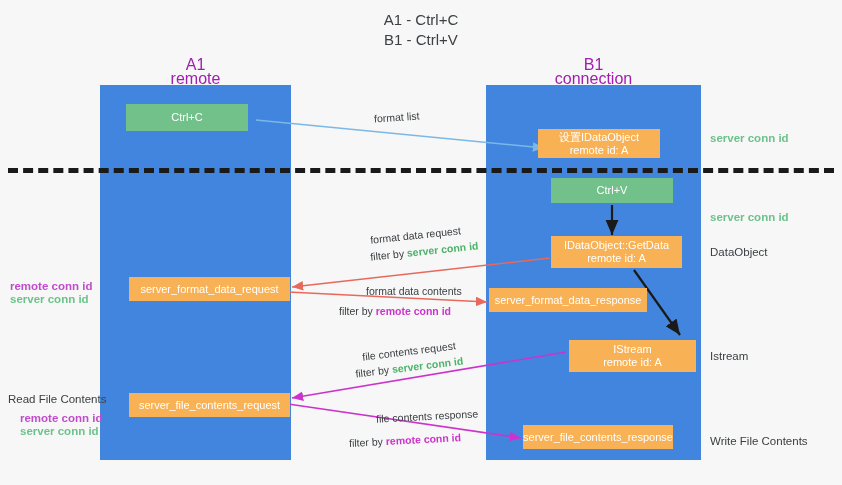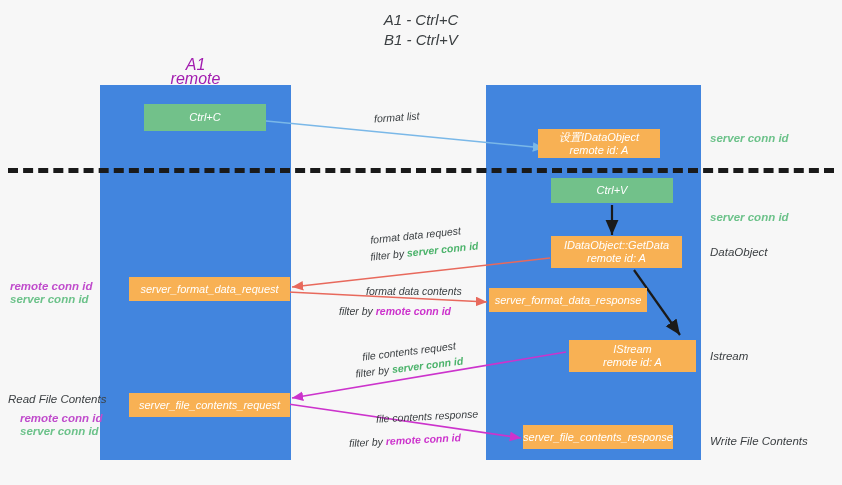--- a/index.html
+++ b/index.html
@@ -14,21 +14,20 @@
     overflow: hidden;
     font-family: "Liberation Sans", sans-serif;
     color: #3c4043;
   }
   #stage {
     position: absolute;
     left: 0; top: 0;
     width: 842px;
     height: 485px;
     background: #f7f7f7;
-    font-style: italic;
   }
   .title {
     position: absolute;
     left: 0; top: 10px;
     width: 842px;
     text-align: center;
     font-size: 15px;
     line-height: 20px;
     color: #3c4043;
   }
@@ -108,20 +107,24 @@
 
   <div class="title">
     <div>A1 - Ctrl+C</div>
     <div>B1 - Ctrl+V</div>
   </div>
 
   <div class="col-header" style="left:100px; top:58px; width:191px;">
     <div>A1</div>
     <div>remote</div>
   </div>
+  <div class="col-header" style="left:486px; top:58px; width:215px;">
+    <div>B1</div>
+    <div>connection</div>
+  </div>
 
   <div class="lane lane-a"></div>
   <div class="lane lane-b"></div>
 
   <svg class="arrows">
     <defs>
       <marker id="ar-blue" markerWidth="8" markerHeight="8" refX="7" refY="3" orient="auto">
         <path d="M0,0 L7,3 L0,6 z" fill="#7ab8e8"></path>
       </marker>
       <marker id="ar-red" markerWidth="8" markerHeight="8" refX="7" refY="3" orient="auto">
@@ -139,21 +142,21 @@
     <line x1="612" y1="205" x2="612" y2="235" stroke="#1a1a1a" stroke-width="2.2" marker-end="url(#ar-dark)"></line>
     <line x1="634" y1="270" x2="680" y2="335" stroke="#1a1a1a" stroke-width="2.2" marker-end="url(#ar-dark)"></line>
     <line x1="550" y1="258" x2="292" y2="287" stroke="#e8695c" stroke-width="1.6" marker-end="url(#ar-red)"></line>
     <line x1="288" y1="292" x2="487" y2="302" stroke="#e8695c" stroke-width="1.6" marker-end="url(#ar-red)"></line>
     <line x1="566" y1="352" x2="292" y2="398" stroke="#cc33cc" stroke-width="1.6" marker-end="url(#ar-mag)"></line>
     <line x1="288" y1="404" x2="521" y2="438" stroke="#cc33cc" stroke-width="1.6" marker-end="url(#ar-mag)"></line>
   </svg>
 
   <div class="dash-line"></div>
 
-  <div class="node green" style="left:144px; top:104px; width:122px; height:27px;">
+  <div class="node green" style="left:126px; top:104px; width:122px; height:27px;">
     <div>Ctrl+C</div>
   </div>
 
   <div class="node orange" style="left:538px; top:129px; width:122px; height:29px;">
     <div>设置IDataObject</div>
     <div class="l2">remote id: A</div>
   </div>
 
   <div class="node green" style="left:551px; top:178px; width:122px; height:25px;">
     <div>Ctrl+V</div>

